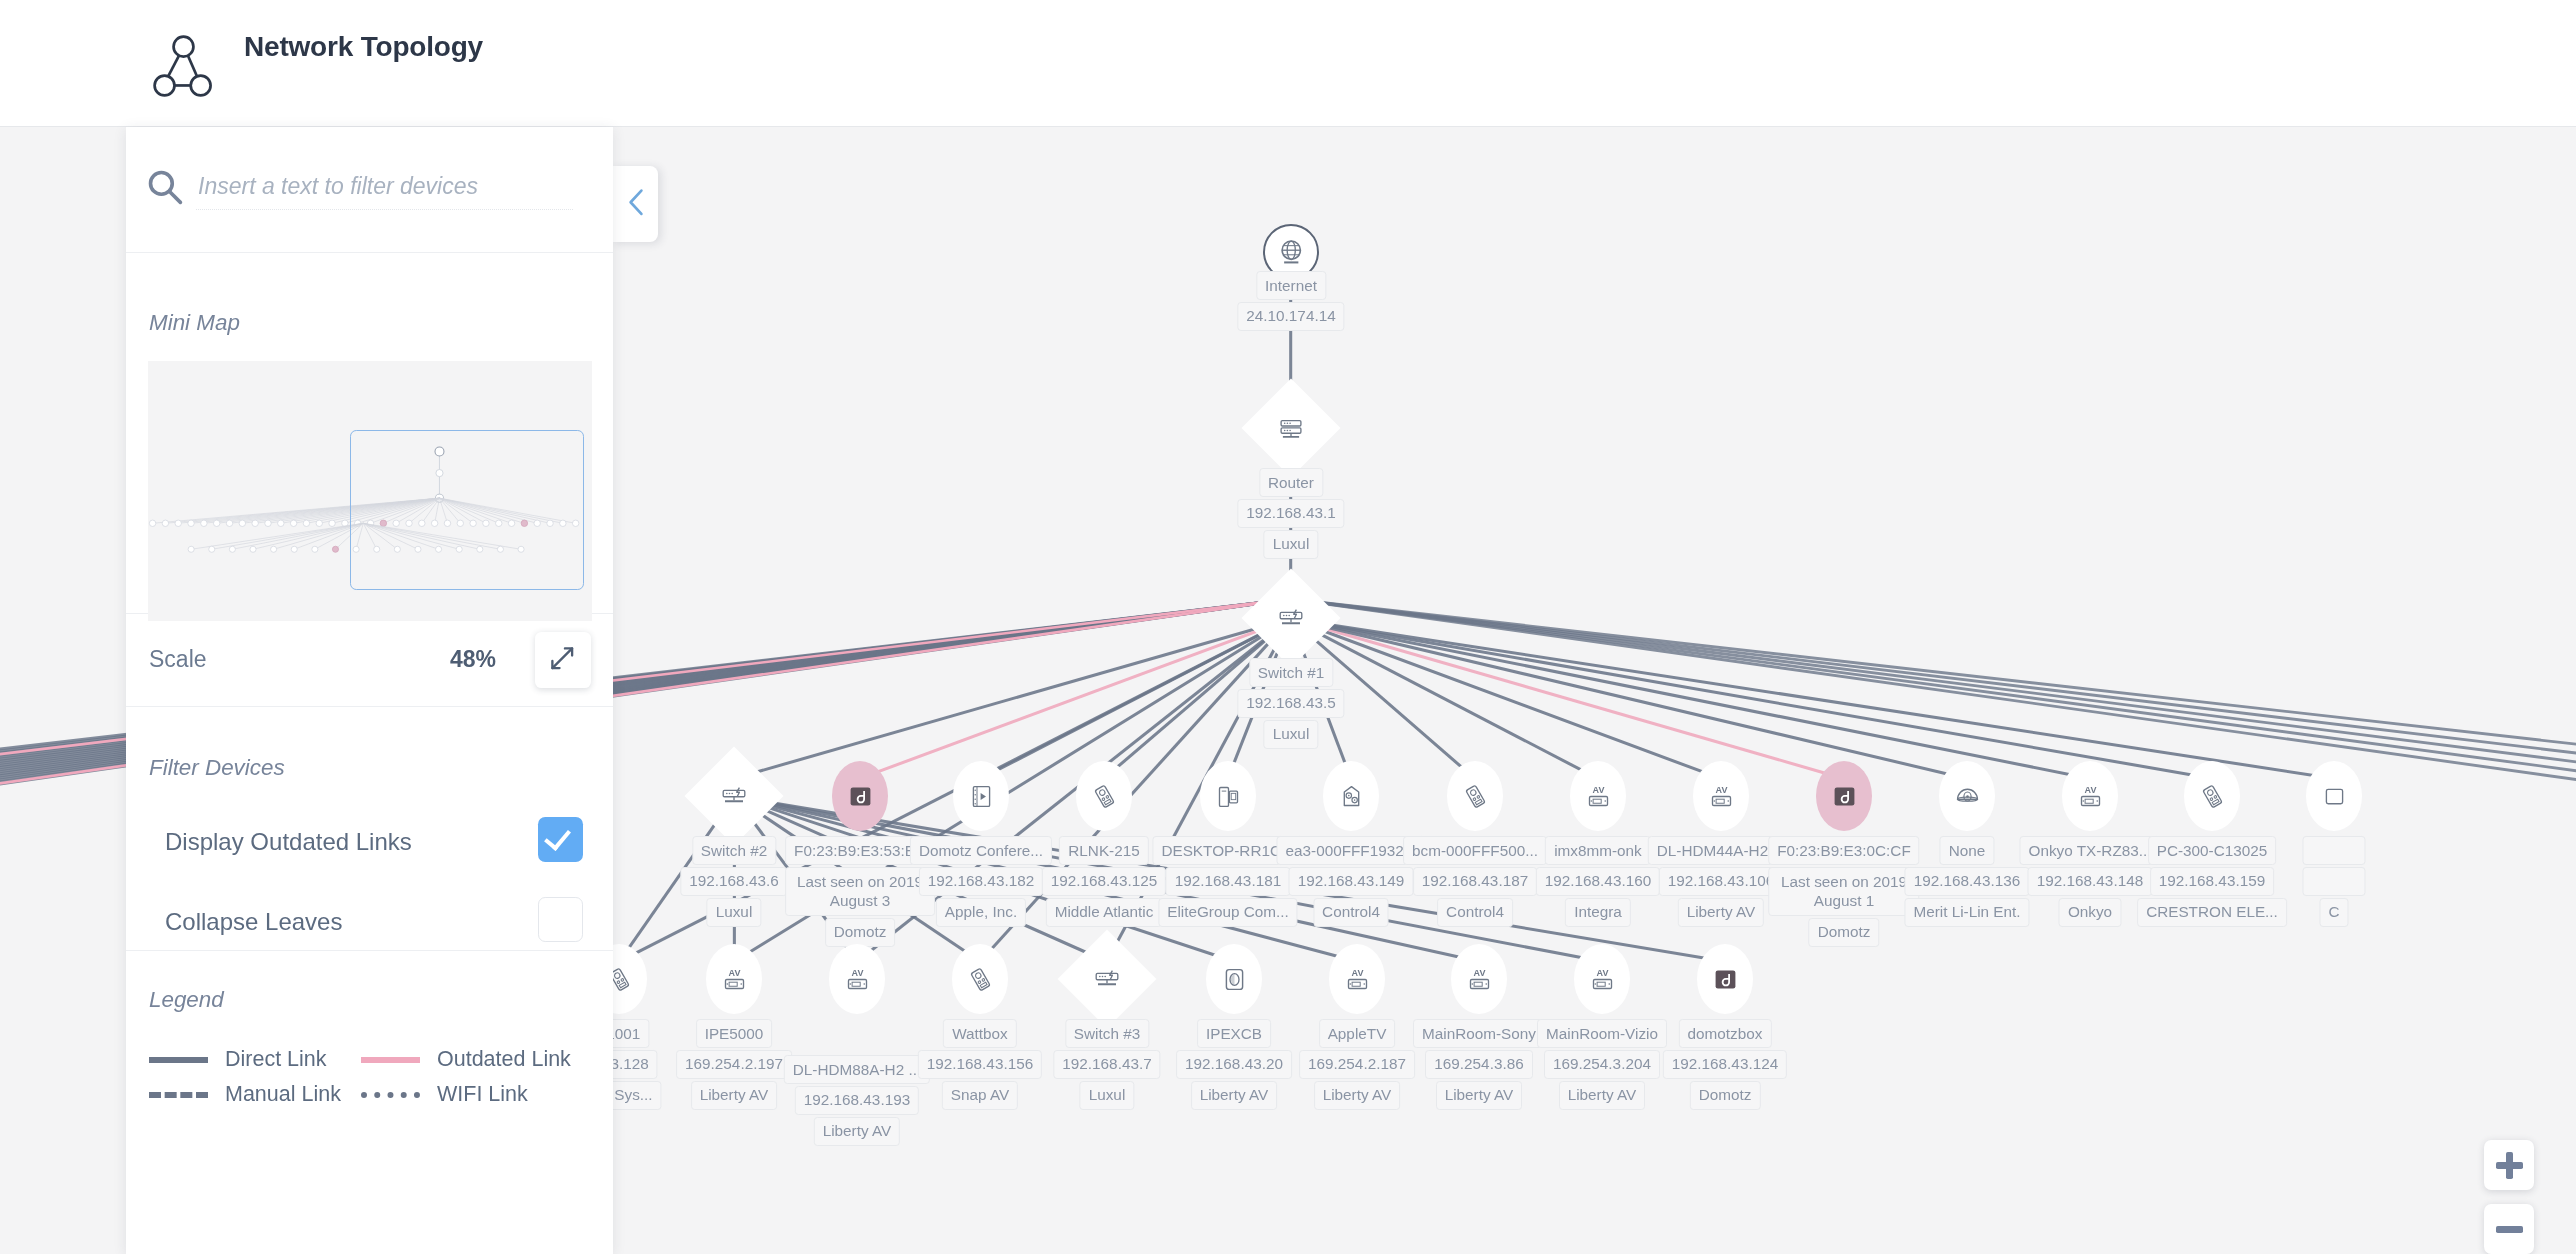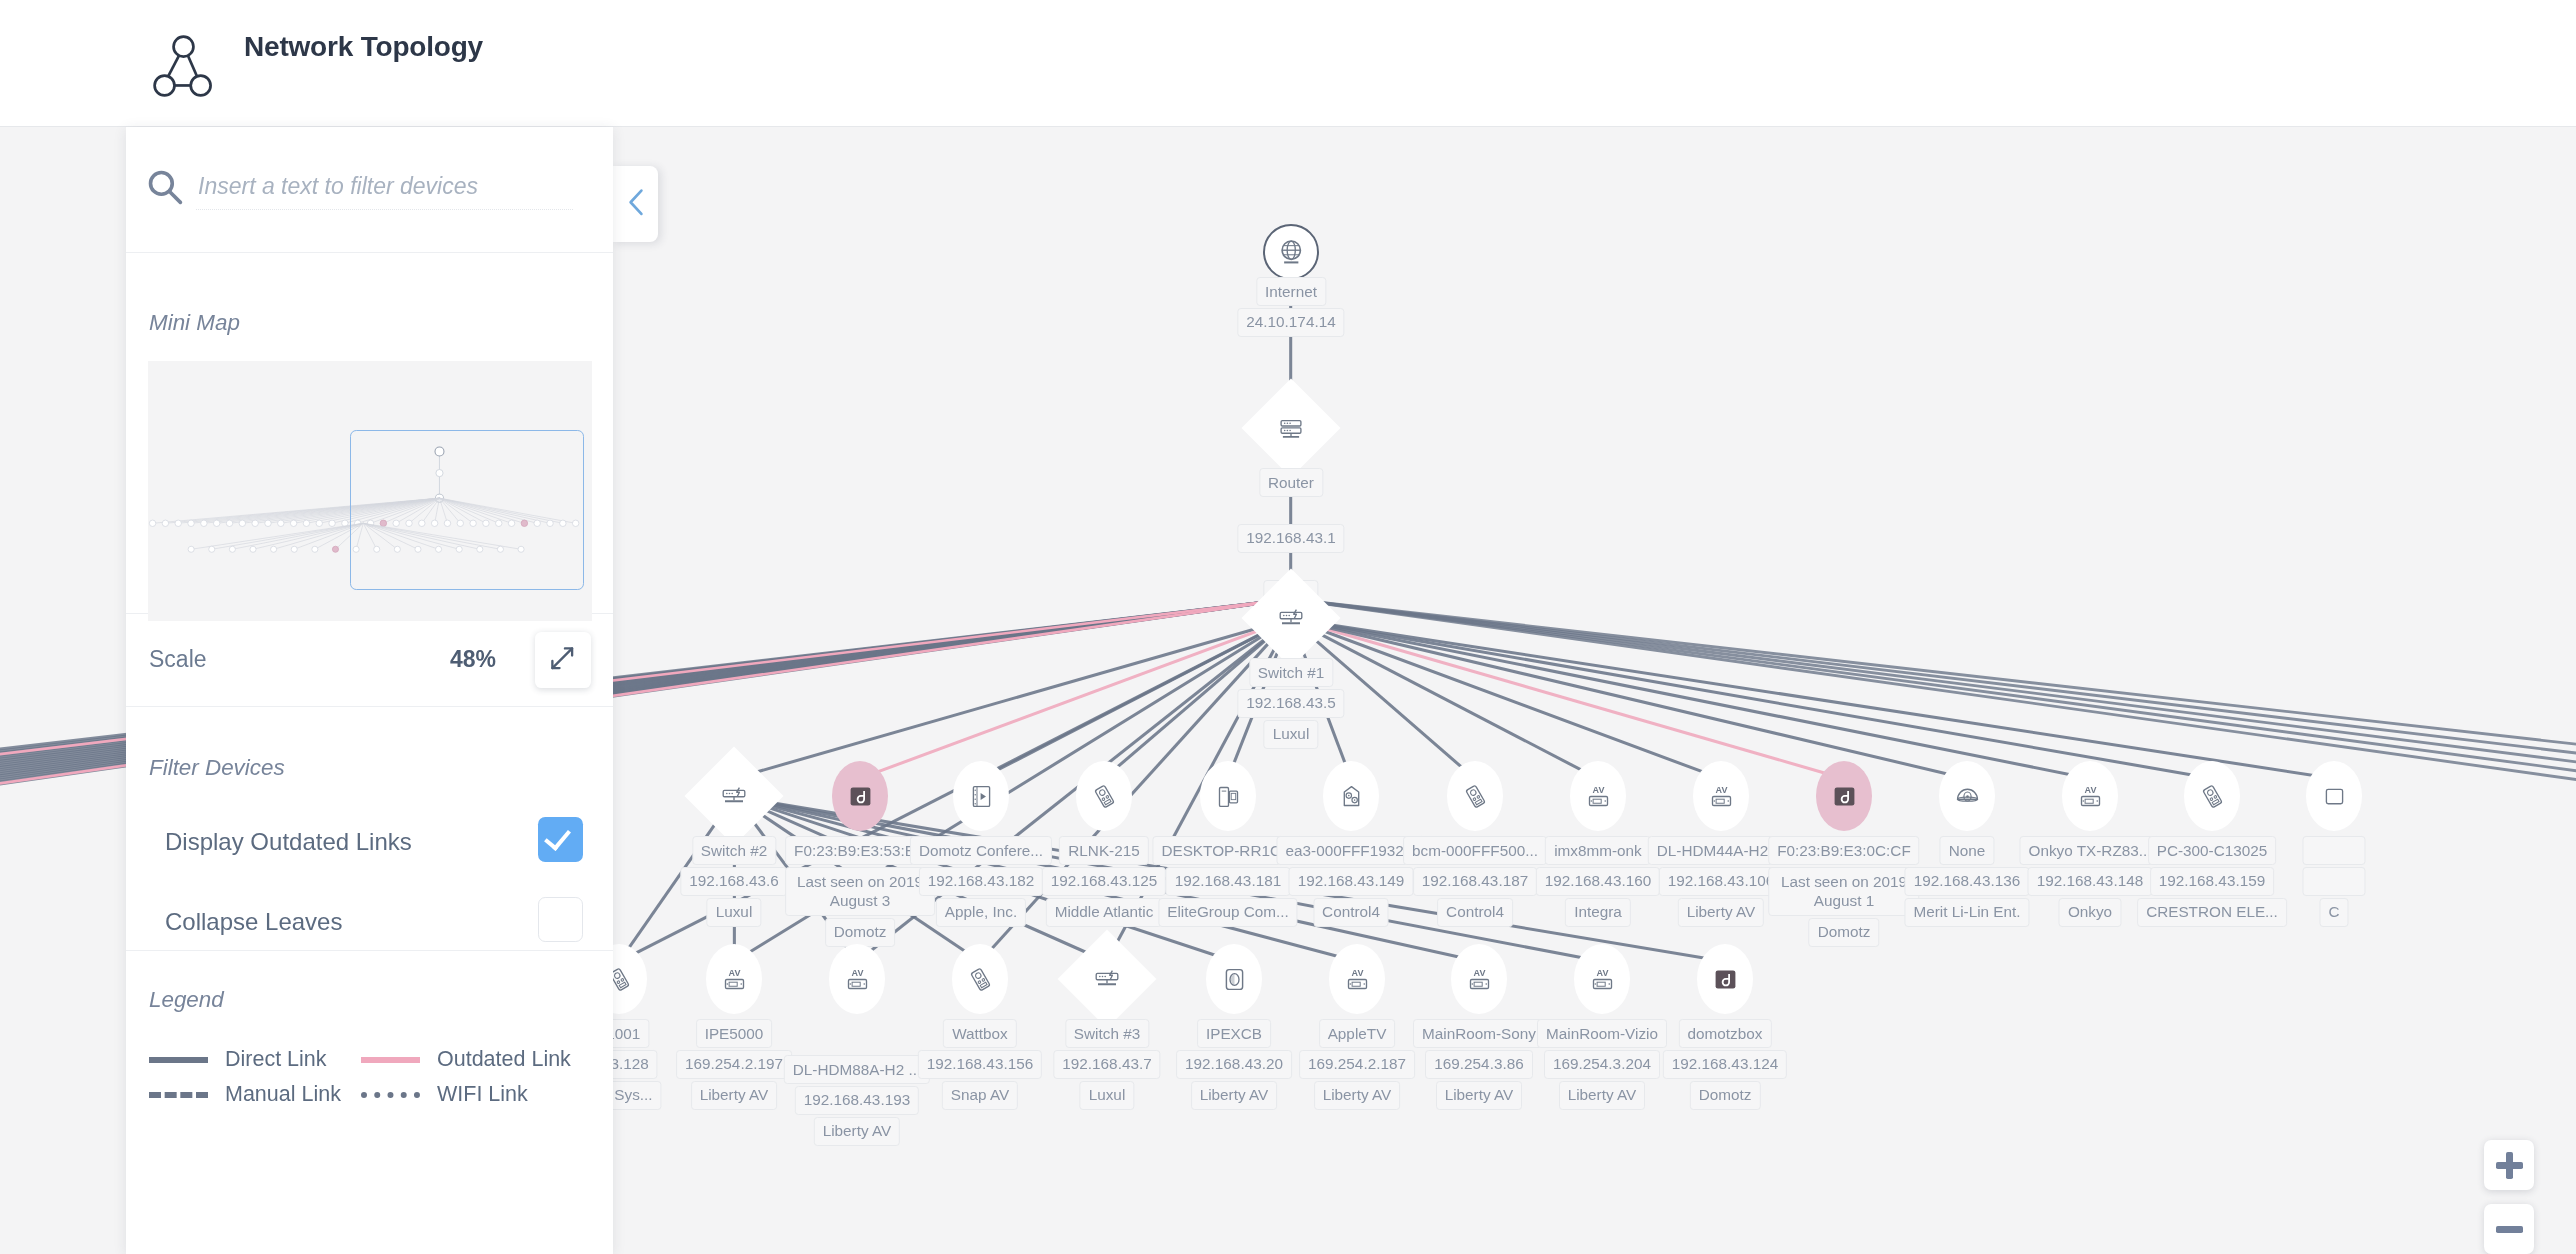--- a/index.html
+++ b/index.html
@@ -281,21 +281,21 @@
             <svg width="30.5" height="30.5" viewBox="0 0 30 30">
               <circle cx="15" cy="13" r="9" fill="none" stroke="#6e7887" stroke-width="1.6"></circle>
               <ellipse cx="15" cy="13" rx="4" ry="9" fill="none" stroke="#6e7887" stroke-width="1.3"></ellipse>
               <line x1="6" y1="13" x2="24" y2="13" stroke="#6e7887" stroke-width="1.3"></line>
               <line x1="7.5" y1="8.5" x2="22.5" y2="8.5" stroke="#6e7887" stroke-width="1"></line>
               <line x1="7.5" y1="17.5" x2="22.5" y2="17.5" stroke="#6e7887" stroke-width="1"></line>
               <line x1="8" y1="25" x2="22" y2="25" stroke="#6e7887" stroke-width="2"></line>
             </svg>
           </span>
         </div>
-        <div class="node-labels" style="top: 53px; justify-content: space-between;">
+        <div class="node-labels" style="top: 47px; justify-content: space-between;">
           <div class="nlab">Internet</div>
           <div class="nlab">24.10.174.14</div>
         </div>
       </div>
       <div class="node" style="left: 1291px; top: 266px; width: 0px;">
         <div class="node-shape shape-diamond">
           <span class="glyph">
             <svg width="27" height="27" viewBox="0 0 30 30">
               <rect x="4" y="6" width="22" height="6" rx="1.4" fill="none" stroke="#6e7887" stroke-width="1.5"></rect>
               <circle cx="8" cy="9" r="0.9" fill="#6e7887"></circle>
@@ -303,21 +303,21 @@
               <circle cx="14" cy="9" r="0.9" fill="#6e7887"></circle>
               <rect x="4" y="14" width="22" height="6" rx="1.4" fill="none" stroke="#6e7887" stroke-width="1.5"></rect>
               <circle cx="8" cy="17" r="0.9" fill="#6e7887"></circle>
               <circle cx="11" cy="17" r="0.9" fill="#6e7887"></circle>
               <circle cx="14" cy="17" r="0.9" fill="#6e7887"></circle>
               <line x1="15" y1="20" x2="15" y2="23" stroke="#6e7887" stroke-width="1.5"></line>
               <line x1="6" y1="24" x2="24" y2="24" stroke="#6e7887" stroke-width="2"></line>
             </svg>
           </span>
         </div>
-        <div class="node-labels" style="top: 75px; gap: 25px;">
+        <div class="node-labels" style="top: 75px;">
           <div class="nlab">Router</div>
           <div class="nlab">192.168.43.1</div>
           <div class="nlab">Luxul</div>
         </div>
       </div>
       <div class="node" style="left: 1291px; top: 456px; width: 0px;">
         <div class="node-shape shape-diamond">
           <span class="glyph">
             <svg width="27" height="27" viewBox="0 0 30 30">
               <rect x="3" y="8" width="24" height="7" rx="1.4" fill="none" stroke="#6e7887" stroke-width="1.5"></rect>

